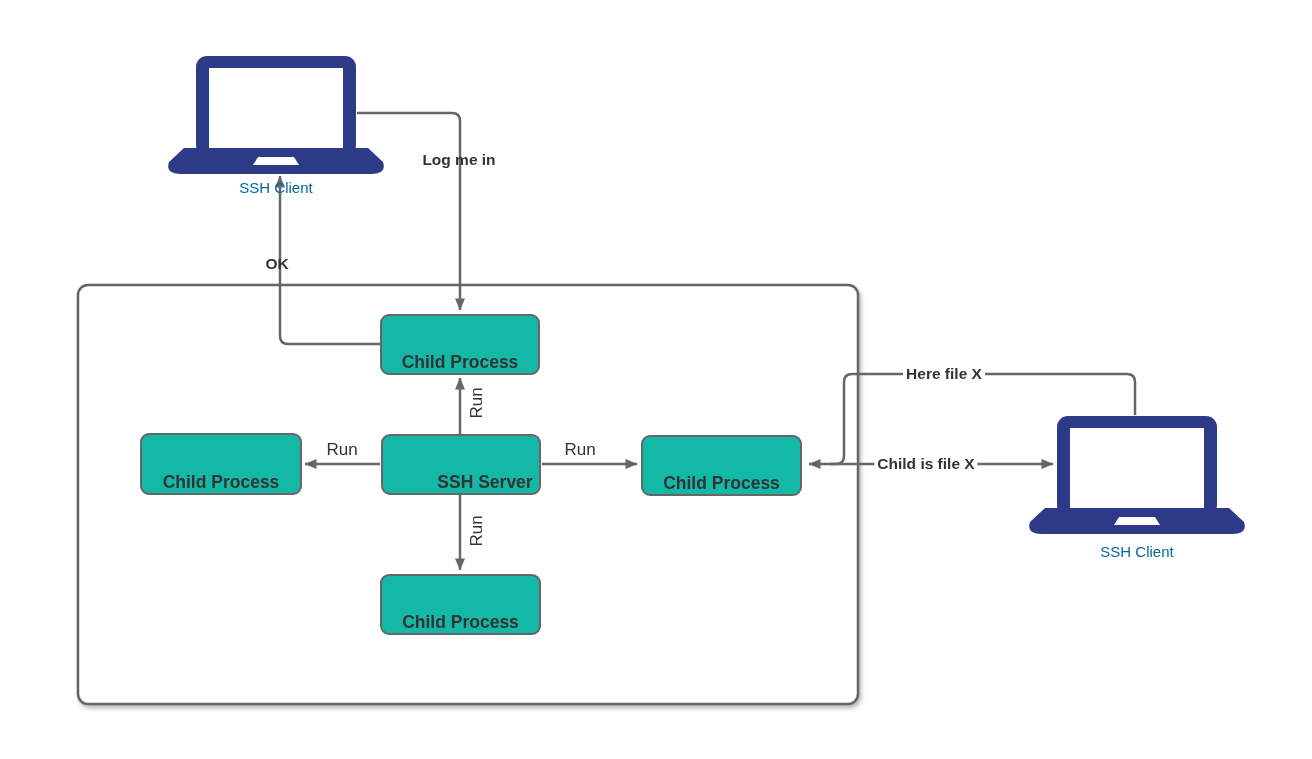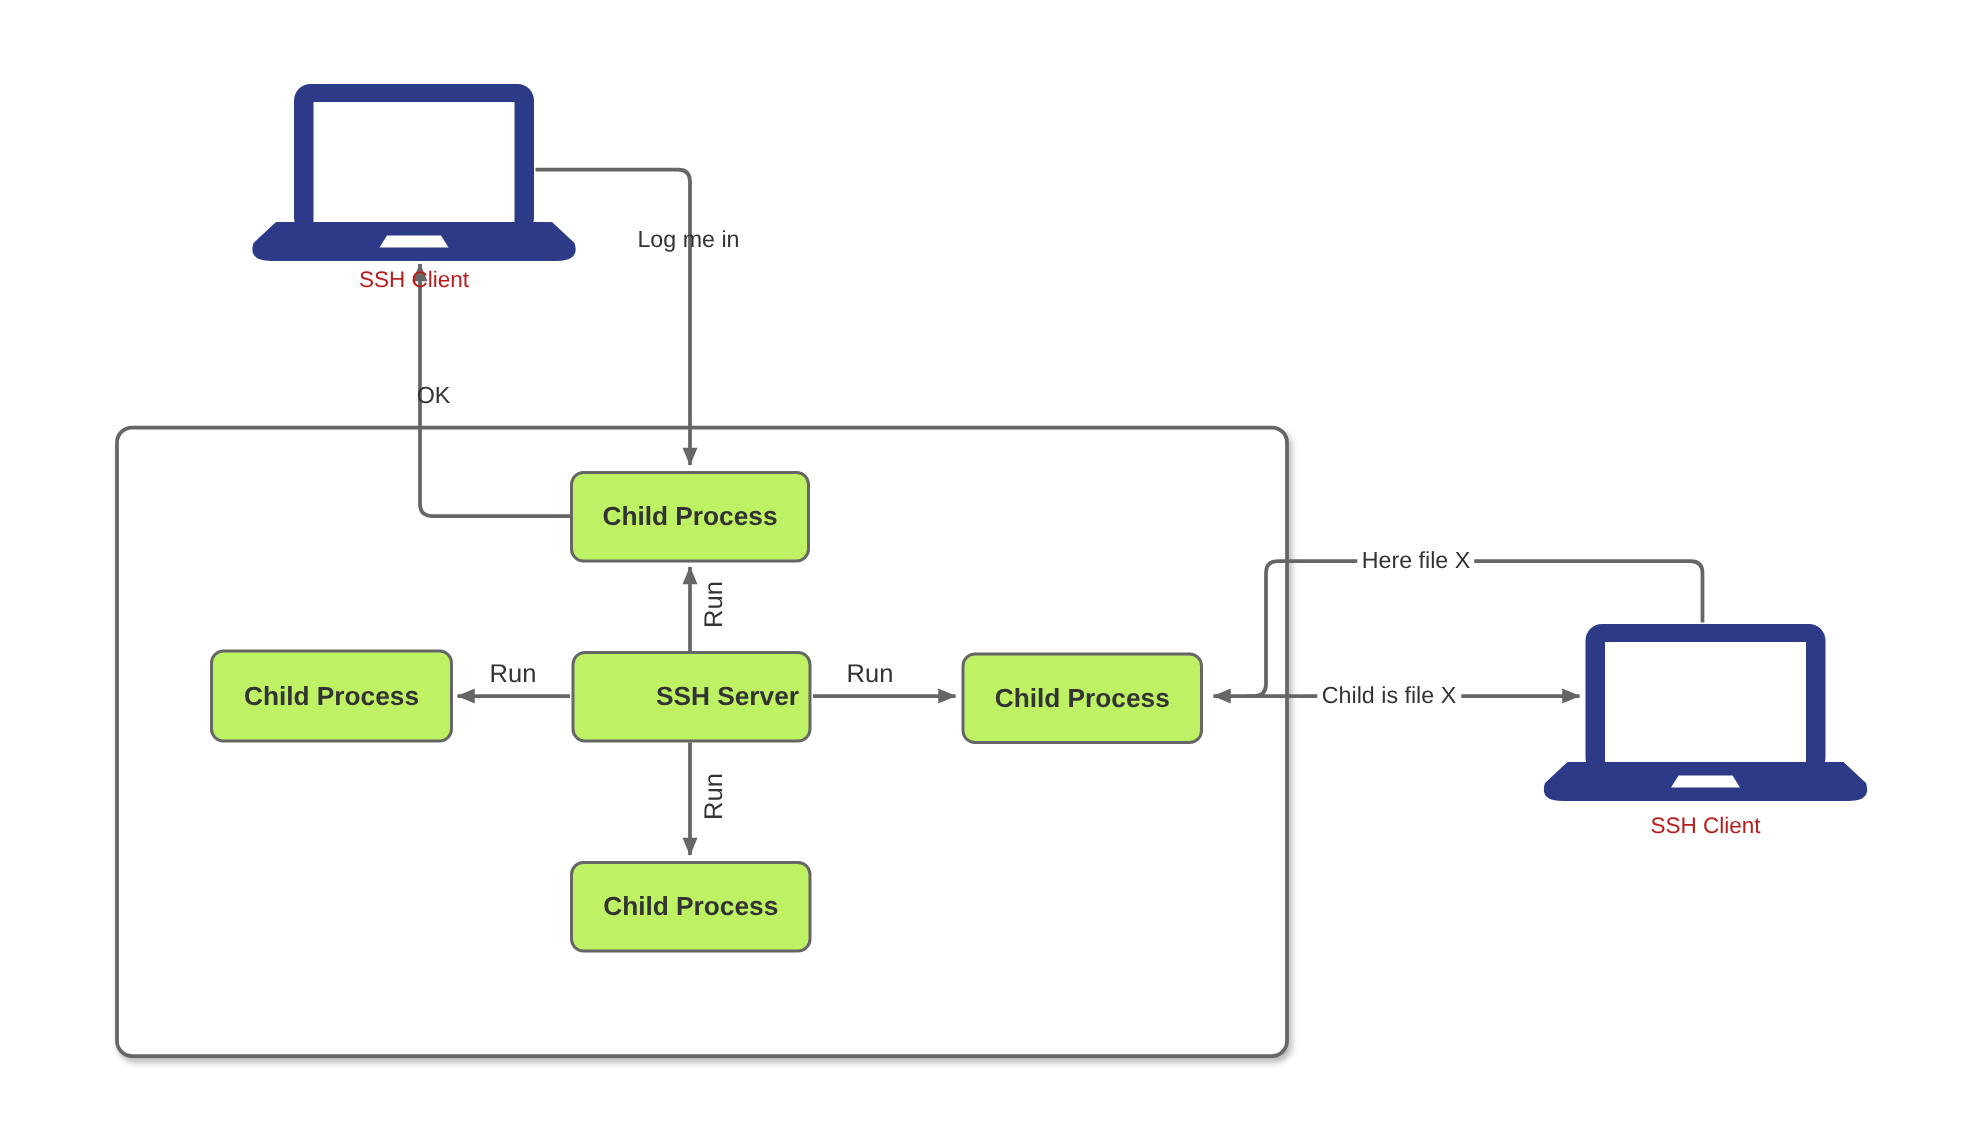--- a/index.html
+++ b/index.html
@@ -36,55 +36,55 @@
     stroke-width: 2.5;
     filter: drop-shadow(2px 3px 2px rgba(0,0,0,0.28));
   }
   .laptop-fill {
     fill: #2d3a87;
     stroke: none;
   }
   .node {
     position: absolute;
     box-sizing: border-box;
-    background: #bef264;
+    background: #14b8a6;
     border: 2.5px solid #666666;
     border-radius: 9px;
     display: flex;
-    align-items: center;
+    align-items: flex-end;
     justify-content: center;
     font-size: 17.5px;
     font-weight: bold;
     color: #333333;
     white-space: nowrap;
   }
   .edge-label {
     position: absolute;
     transform: translate(-50%, -50%);
     font-size: 17px;
     color: #333333;
     white-space: nowrap;
     line-height: 1.1;
   }
   .edge-label.bold {
-    font-weight: normal;
+    font-weight: bold;
     font-size: 15.5px;
   }
   .edge-label.bg {
     background: #ffffff;
     padding: 0 3px;
   }
   .edge-label.rot {
     transform: translate(-50%, -50%) rotate(-90deg);
   }
   .node-caption {
     position: absolute;
     transform: translate(-50%, -50%);
     font-size: 15px;
-    color: #b91c1c;
+    color: #0369a1;
     white-space: nowrap;
     text-align: center;
   }
 </style>
 </head>
 <body>
 
 <div class="stage">
 
   <svg width="1312" height="759" viewBox="0 0 1312 759">
@@ -128,21 +128,21 @@
     <span>SSH Server</span>
   </div>
   <div class="node" style="left:641px; top:435px; width:161px; height:61px;">
     <span>Child Process</span>
   </div>
   <div class="node" style="left:380px; top:574px; width:161px; height:61px;">
     <span>Child Process</span>
   </div>
 
   <div class="edge-label bold" style="left:459px; top:160px;">Log me in</div>
-  <div class="edge-label bold" style="left:289px; top:264px;text-align:right;">OK</div>
+  <div class="edge-label bold" style="left:277px; top:264px;text-align:right;">OK</div>
   <div class="edge-label rot" style="left:477px; top:403px;">Run</div>
   <div class="edge-label rot" style="left:477px; top:531px;">Run</div>
   <div class="edge-label" style="left:342px; top:450px;">Run</div>
   <div class="edge-label" style="left:580px; top:450px;">Run</div>
   <div class="edge-label bold bg" style="left:944px; top:374px;">Here file X</div>
   <div class="edge-label bold bg" style="left:926px; top:464px;">Child is file X</div>
 
   <div class="node-caption" style="left:276px; top:187px;">SSH Client</div>
   <div class="node-caption" style="left:1137px; top:551px;">SSH Client</div>
 

